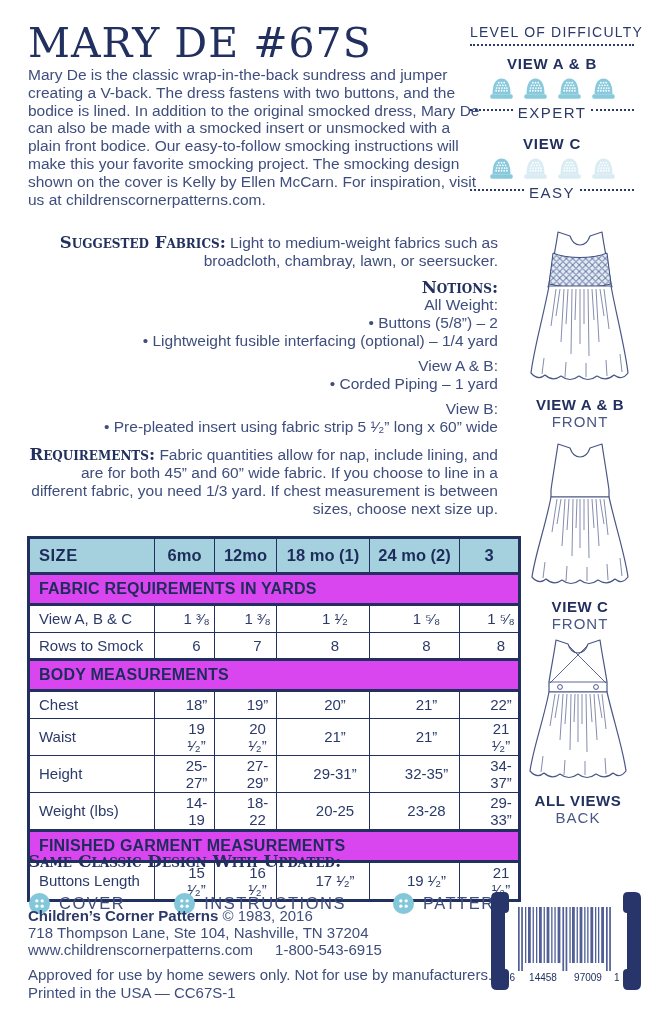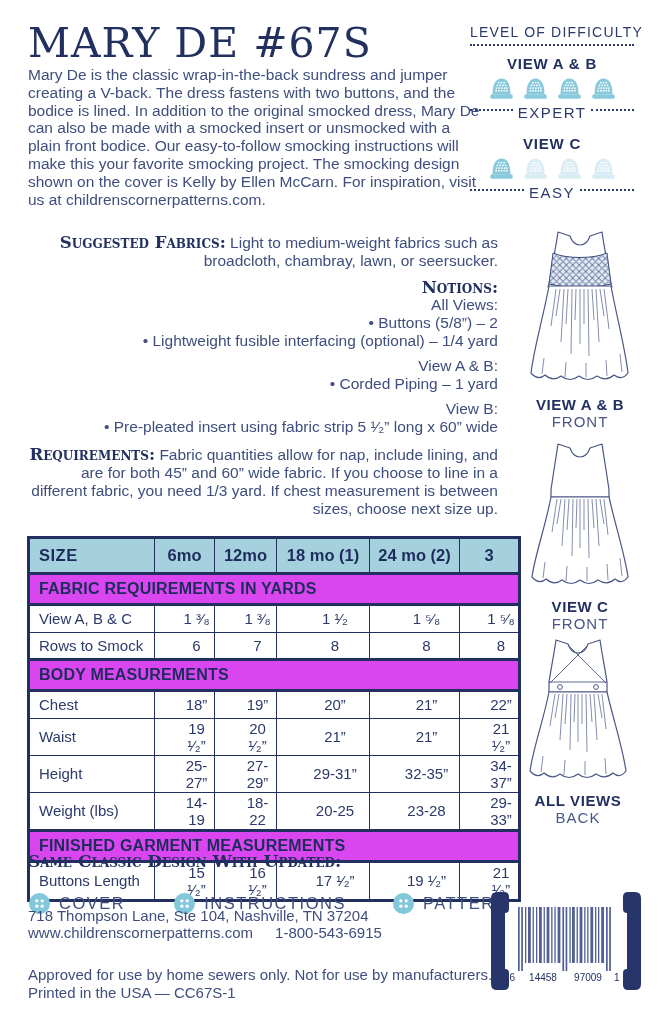--- a/index.html
+++ b/index.html
@@ -180,21 +180,21 @@
       <span class="word">EASY</span>
       <span class="dots"></span>
     </div>
   </div>
 
   <div class="copy">
     <p><span class="serifhead">Suggested Fabrics:</span> <span>Light to medium-weight fabrics such as broadcloth, chambray, lawn, or seersucker.</span></p>
 
     <div class="group">
       <div class="serifhead notions-head">Notions:</div>
-      <div class="line">All Views:</div>
+      <div class="line">All Weight:</div>
       <div class="line">• Buttons (5/8”) – 2</div>
       <div class="line">• Lightweight fusible interfacing (optional) – 1/4 yard</div>
       <div class="line subgap">View A &amp; B:</div>
       <div class="line">• Corded Piping – 1 yard</div>
       <div class="line subgap">View B:</div>
       <div class="line">• Pre-pleated insert using fabric strip 5 ¹⁄₂” long x 60” wide</div>
     </div>
 
     <p style="margin-top:10px;"><span class="serifhead">Requirements:</span> <span>Fabric quantities allow for nap, include lining, and are for both 45” and 60” wide fabric. If you choose to line in a different fabric, you need 1/3 yard. If chest measurement is between sizes, choose next size up.</span></p>
   </div>
@@ -399,20 +399,21 @@
       <div class="upd-item i3">
         <svg class="btn-icon" width="23" height="23">
             <use href="#button-sym"></use>
           </svg>
         <span class="upd-label">PATTERN</span>
       </div>
     </div>
   </div>
 
   <div class="footer">
+    <div><span class="brand">Children’s Corner Patterns</span><span> © 1983, 2016</span></div>
     <div>718 Thompson Lane, Ste 104, Nashville, TN 37204</div>
     <div><span>www.childrenscornerpatterns.com</span><span class="phone">1-800-543-6915</span></div>
   </div>
   <div class="approved">
     <div>Approved for use by home sewers only. Not for use by manufacturers.</div>
     <div>Printed in the USA — CC67S-1</div>
   </div>
 
   <div class="spool">
     <svg width="150" height="118" viewBox="0 0 150 118">

